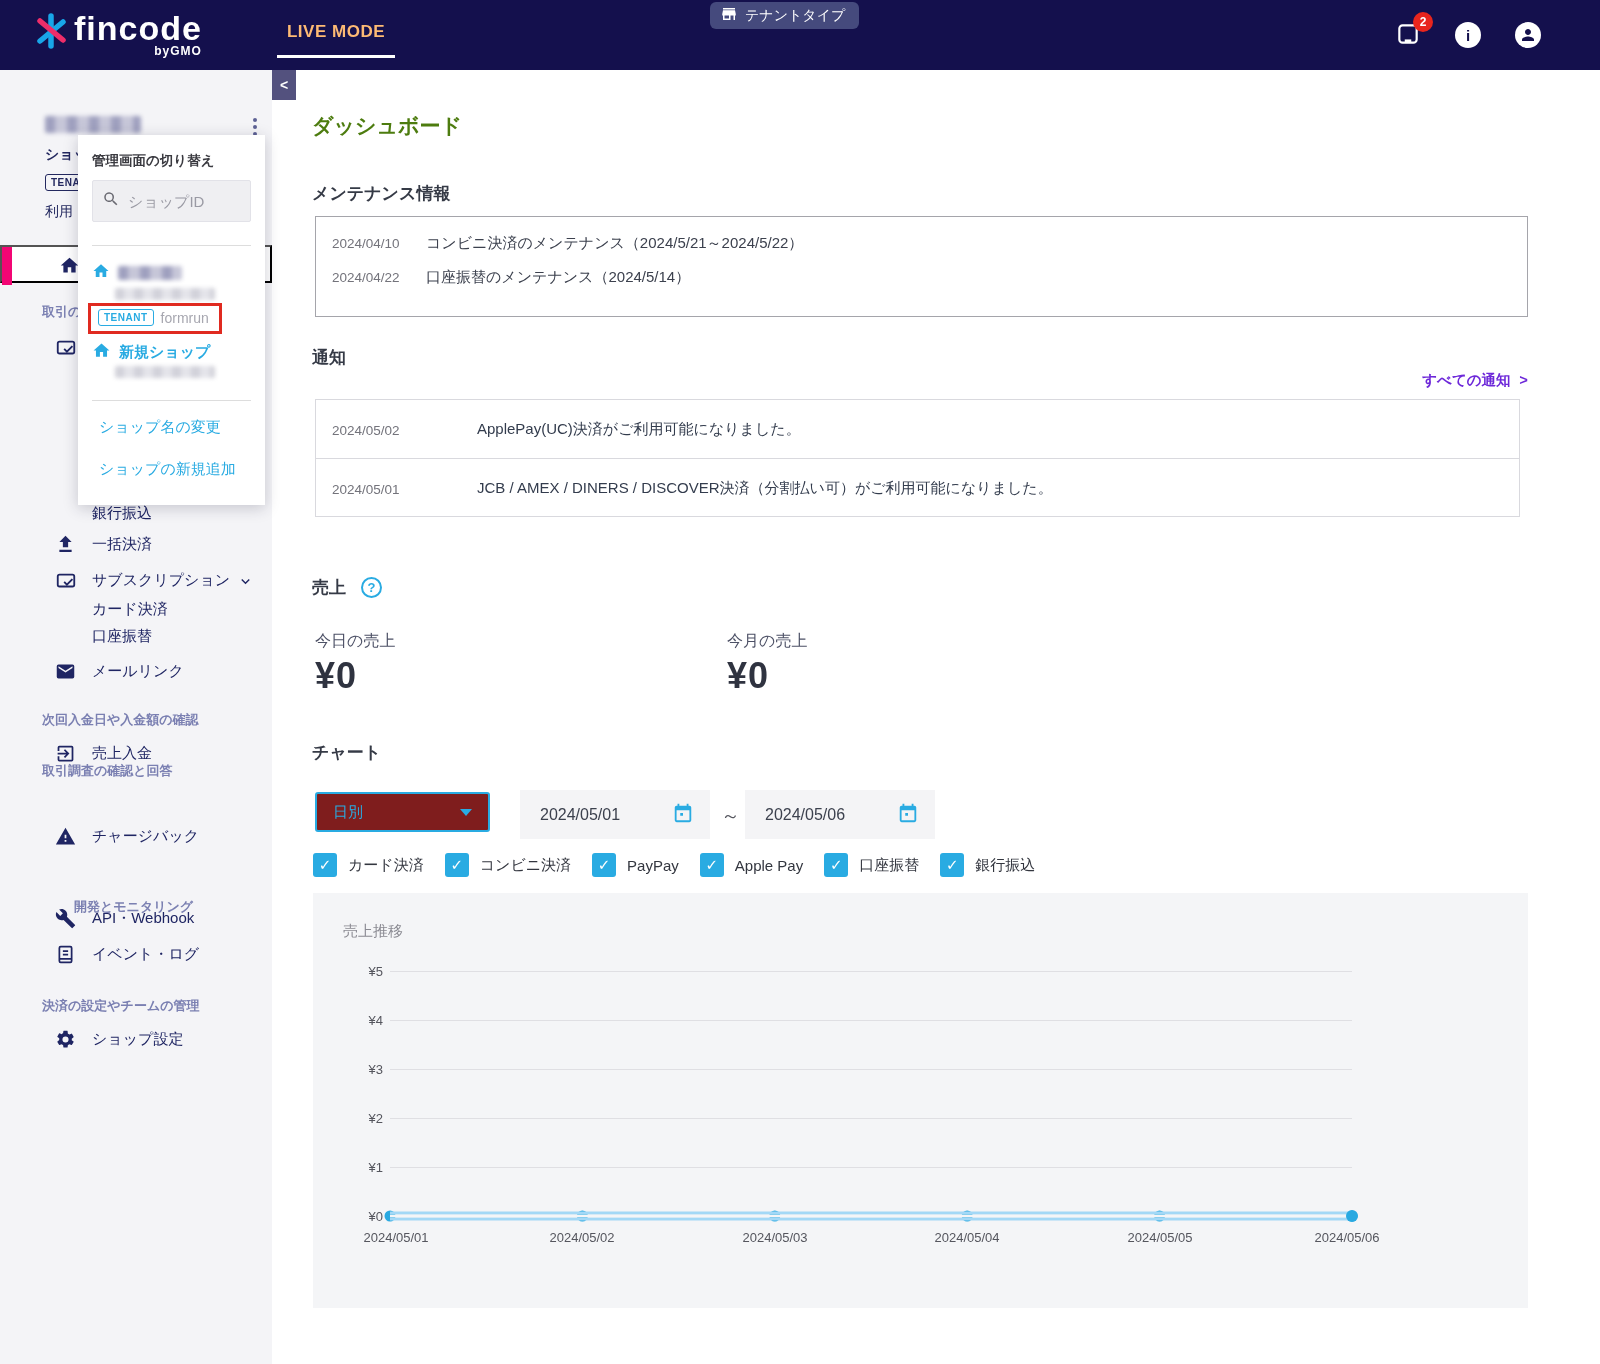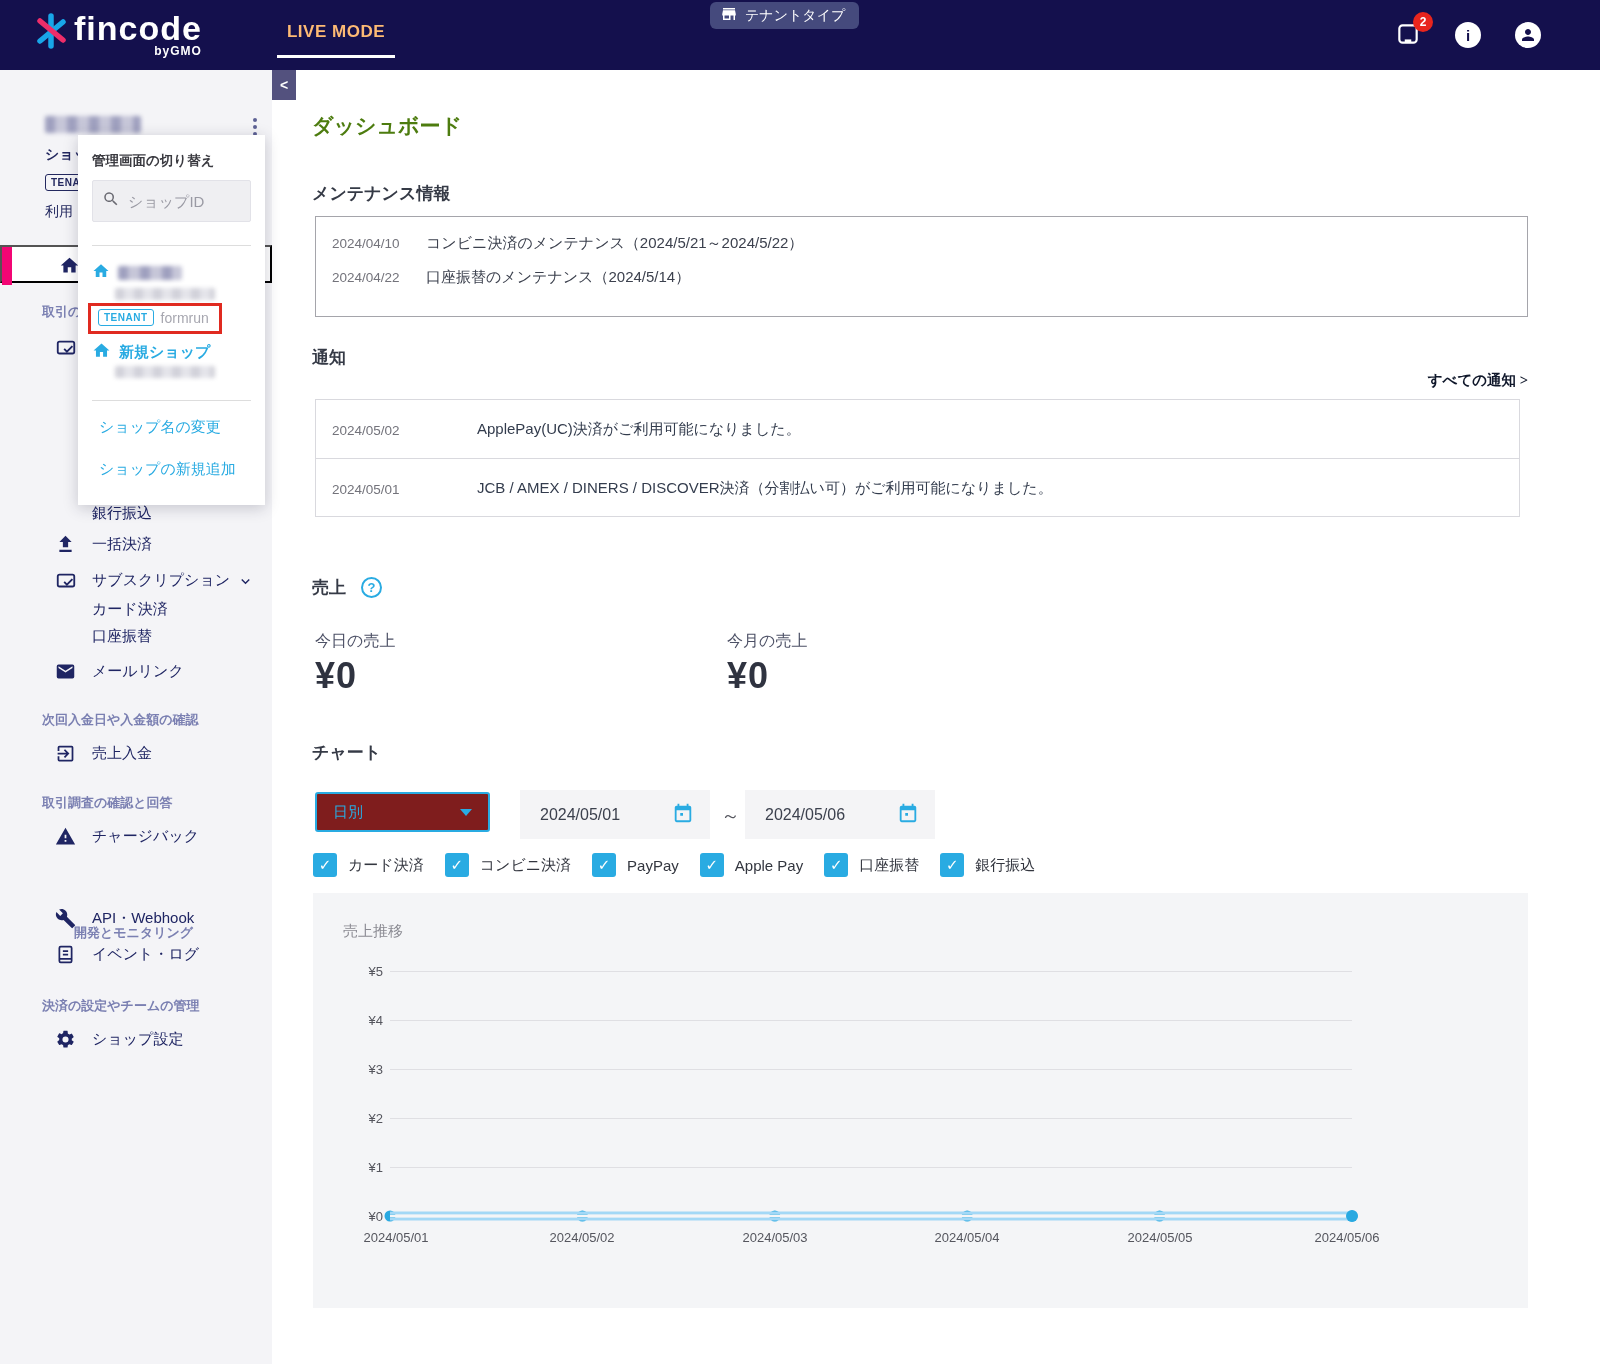--- a/index.html
+++ b/index.html
@@ -54,21 +54,21 @@
   .pp-tenant-badge { border:1px solid #29abe2; border-radius:3px; color:#29abe2; font-size:10px; font-weight:bold; padding:2px 5px; letter-spacing:.5px; }
   .pp-tenant-name { color:#a7a7b0; font-size:14px; }
   .blue { color:#29abe2; }
 
   
   .h2 { position:absolute; font-size:17px; font-weight:bold; color:#353a46; }
   .page-title { position:absolute; left:312px; top:112px; font-size:21px; font-weight:bold; color:#4d7c0f; }
   .maint-box { position:absolute; left:315px; top:216px; width:1213px; height:101px; border:1px solid #a5a5ab; }
   .maint-row { position:absolute; left:16px; display:flex; gap:22px; font-size:15px; color:#3c414e; }
   .row-date { color:#73737b; font-size:13.5px; padding-top:2px; min-width:72px; }
-  .link-all { position:absolute; top:371px; right:72px; color:#0f172a; font-size:14.5px; font-weight:bold; background:none; border:none; cursor:pointer; font-family:Liberation Serif, serif; }
+  .link-all { position:absolute; top:371px; right:72px; color:#6d28d9; font-size:14.5px; font-weight:bold; background:none; border:none; cursor:pointer; font-family:Liberation Mono, monospace; }
   .notif-table { position:absolute; left:315px; top:399px; width:1205px; height:118px; border:1px solid #d9d9de; }
   .notif-row { position:absolute; left:0; width:100%; height:59px; display:flex; align-items:center; cursor:pointer; }
   .notif-row .row-date { margin-left:16px; min-width:145px; }
   .notif-row .row-text { font-size:15px; color:#333c4d; }
   .stat-label { position:absolute; font-size:16px; color:#4d5166; }
   .stat-value { position:absolute; font-size:36px; font-weight:bold; color:#2f3340; letter-spacing:1px; }
   .help-icon { position:absolute; left:361px; top:577px; width:21px; height:21px; border:2px solid #29abe2; border-radius:50%; color:#29abe2; font-size:13px; font-weight:bold; display:flex; align-items:center; justify-content:center; background:#fff; cursor:pointer; }
 
   .dropdown { position:absolute; left:315px; top:792px; width:175px; height:40px; border:2px solid #29abe2; border-radius:3px; background:#7f1d1d; display:flex; align-items:center; justify-content:space-between; padding:0 16px; cursor:pointer; }
   .dropdown .val { color:#29abe2; font-size:15px; }
@@ -220,32 +220,32 @@
 
     <button class="sb-item" style="top:673px;">
       <span class="ic">
         <svg width="21" height="21" viewBox="0 0 24 24" fill="currentColor">
             <path d="M10.1 15.6 11.5 17l5-5-5-5-1.4 1.4L12.7 11H3v2h9.7zM19 3H5a2 2 0 0 0-2 2v4h2V5h14v14H5v-4H3v4a2 2 0 0 0 2 2h14a2 2 0 0 0 2-2V5a2 2 0 0 0-2-2z"></path>
           </svg>
       </span>
       <span>売上入金</span>
     </button>
 
-    <span class="sb-section" style="top:724px;font-family:Liberation Serif, serif;">取引調査の確認と回答</span>
+    <span class="sb-section" style="top:692px;font-family:Liberation Serif, serif;">取引調査の確認と回答</span>
 
     <button class="sb-item" style="top:756px;">
       <span class="ic">
         <svg width="21" height="21" viewBox="0 0 24 24" fill="currentColor">
             <path d="M1 21h22L12 2 1 21zm12-3h-2v-2h2v2zm0-4h-2v-4h2v4z"></path>
           </svg>
       </span>
       <span>チャージバック</span>
     </button>
 
-    <span class="sb-section" style="top:854px;padding-left:32px;">開発とモニタリング</span>
+    <span class="sb-section" style="top:828px;padding-left:32px;">開発とモニタリング</span>
 
     <button class="sb-item" style="top:838px;">
       <span class="ic">
         <svg width="21" height="21" viewBox="0 0 24 24" fill="currentColor">
             <path d="M22.7 19l-9.1-9.1c.9-2.3.4-5-1.5-6.9-2-2-5-2.4-7.4-1.3L9 6 6 9 1.6 4.7C.4 7.1.9 10.1 2.9 12.1c1.9 1.9 4.6 2.4 6.9 1.5l9.1 9.1c.4.4 1 .4 1.4 0l2.3-2.3c.5-.4.5-1.1.1-1.4z"></path>
           </svg>
       </span>
       <span>API・Webhook</span>
     </button>
 

